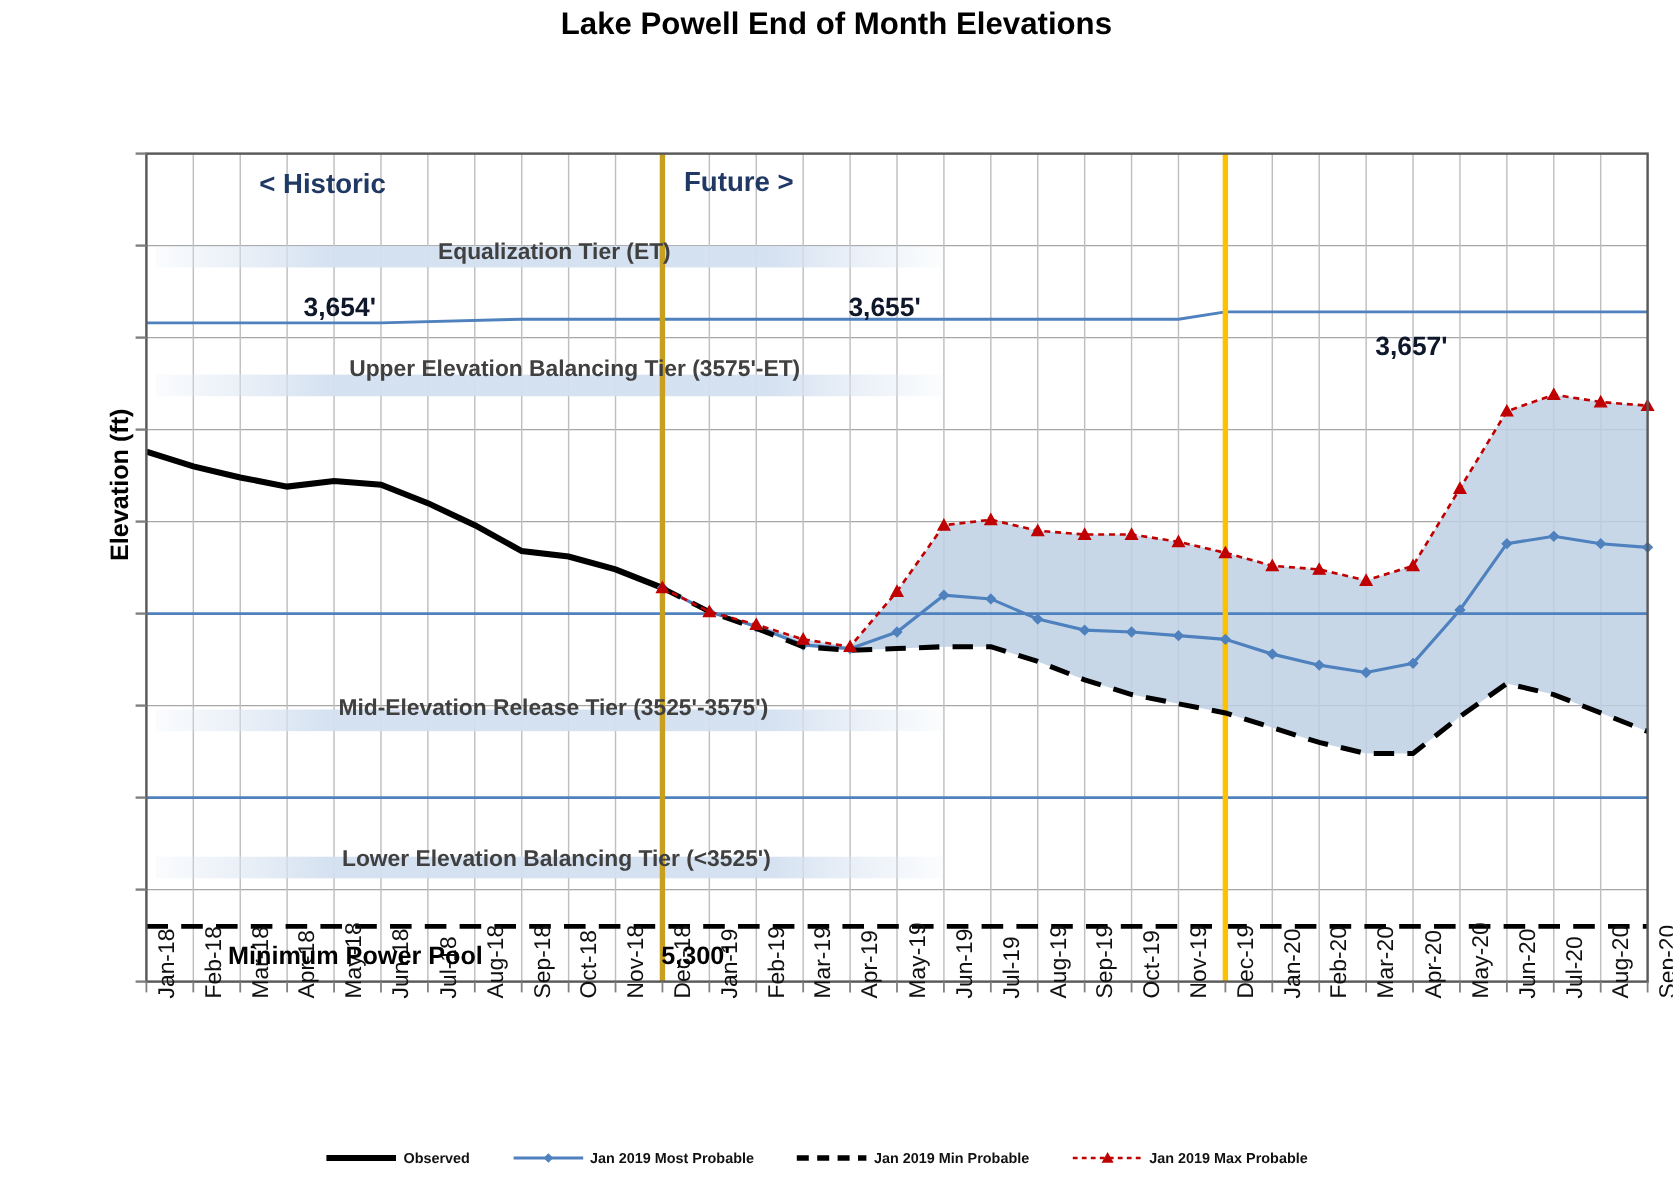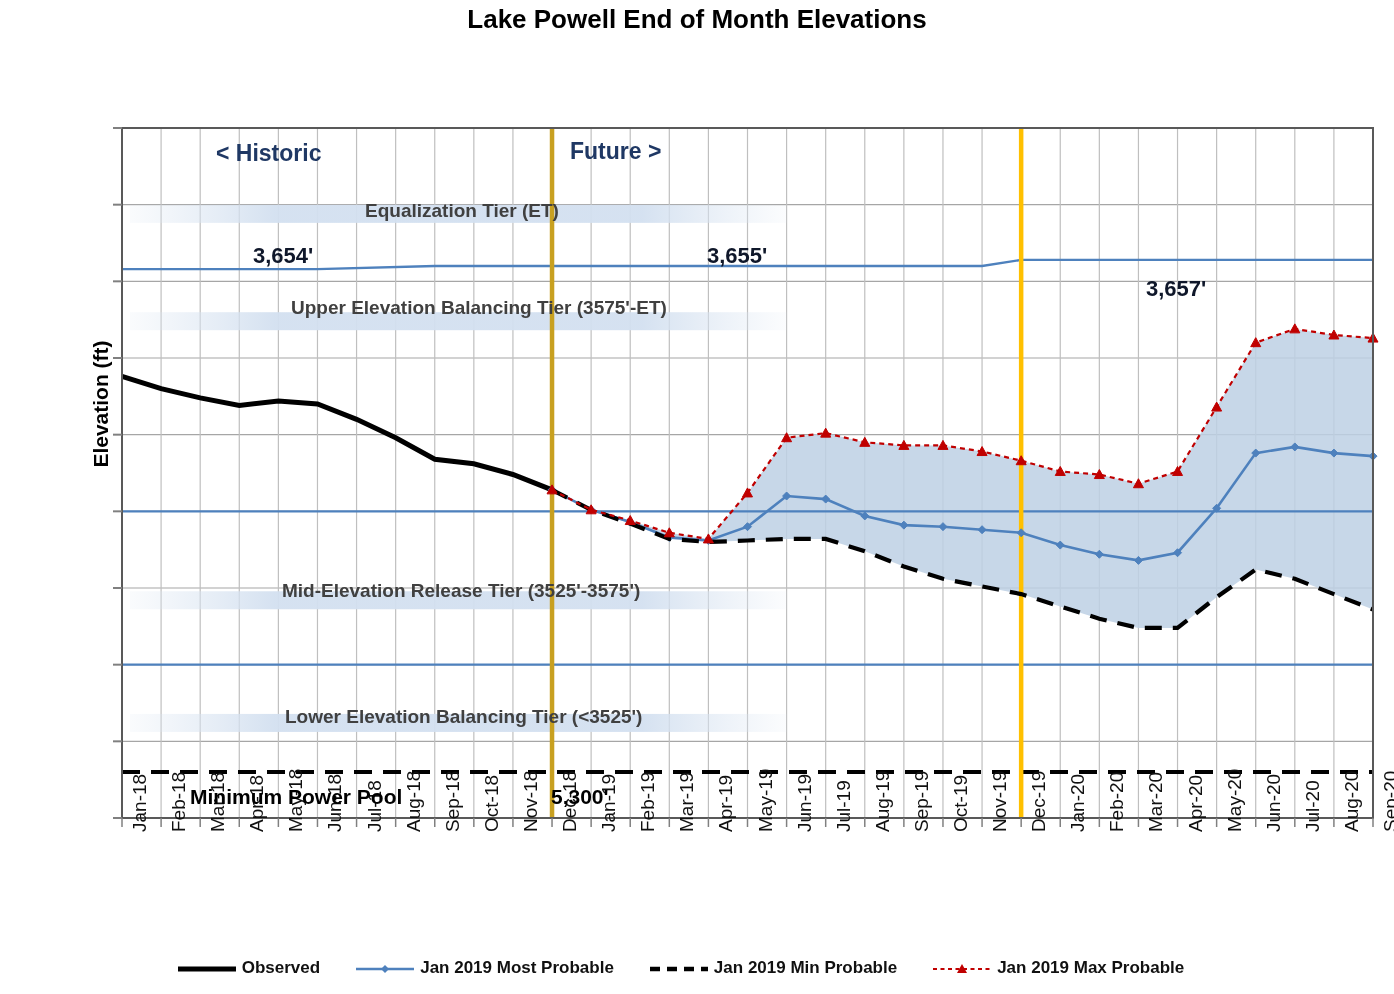--- a/index.html
+++ b/index.html
@@ -6,21 +6,21 @@
   body{width:1394px;height:994px;font-family:"Liberation Sans",sans-serif;color:#000;overflow:hidden;position:relative;}
   #stage{position:absolute;left:0;top:0;width:1394px;height:994px;}
   .title{position:absolute;left:0;top:4px;width:1394px;text-align:center;font-size:26px;font-weight:700;letter-spacing:0px;}
   .subtitle{position:absolute;left:0;top:48px;width:1394px;text-align:center;font-size:23px;font-weight:400;}
   .ylabel{position:absolute;left:-9px;top:392px;width:220px;text-align:center;font-size:21px;font-weight:700;transform:rotate(-90deg);transform-origin:center center;}
   .ytick{position:absolute;right:0;width:88px;text-align:right;font-size:20px;font-weight:400;color:#111;transform:translateY(-11px);}
   #yticks{position:absolute;left:8px;top:0;width:98px;height:994px;}
   #xlabels{position:absolute;left:0;top:0;width:1394px;height:994px;}
   .xtick{position:absolute;font-size:19px;white-space:nowrap;transform-origin:left top;transform:rotate(-90deg);color:#111;}
   .legend{position:absolute;left:0;top:958px;width:1394px;display:flex;justify-content:center;align-items:center;gap:0px;}
-  .lgitem{display:flex;align-items:center;font-size:17px;font-weight:600;color:#111;margin-right:34px;}
+  .lgitem{display:flex;align-items:center;font-size:12px;font-weight:600;color:#111;margin-right:34px;}
   .lgtext{margin-left:4px;}
   .swatch{width:62px;height:14px;position:relative;}
   .ann{position:absolute;font-weight:700;color:#1F3864;white-space:nowrap;}
   .tierlbl{font-size:19px;color:#404040;font-weight:700;}
   .bigann{font-size:22px;color:#0f172a;font-weight:700;}
   .histfut{font-size:23px;color:#1F3864;font-weight:700;}
   .mpp{font-size:21px;color:#000000;font-weight:700;}
 </style>
 </head>
 <body>

